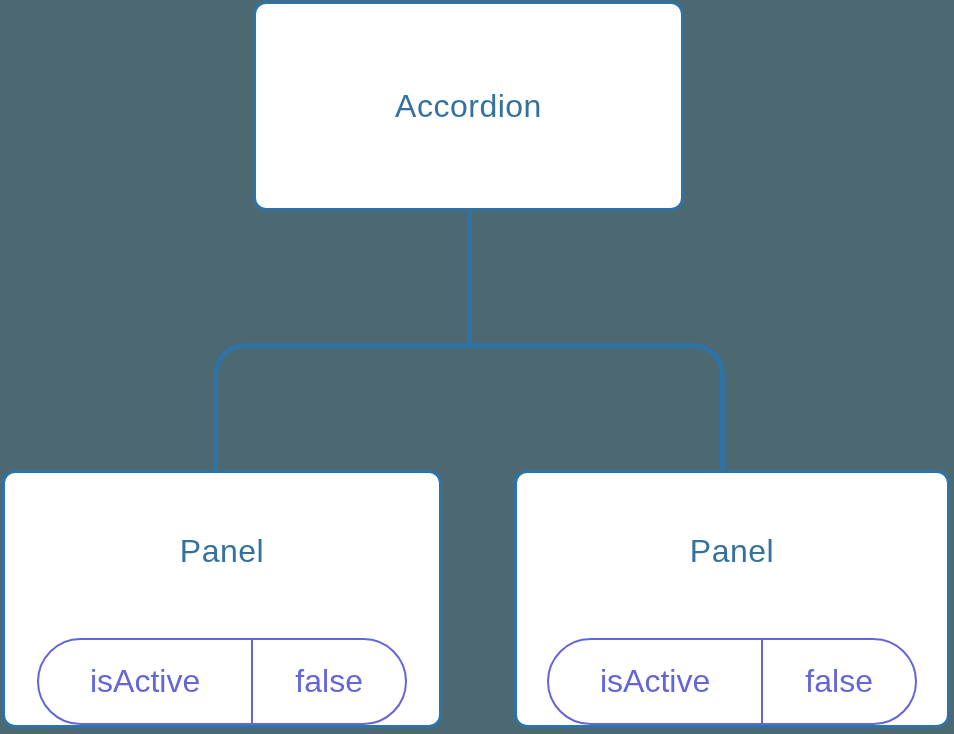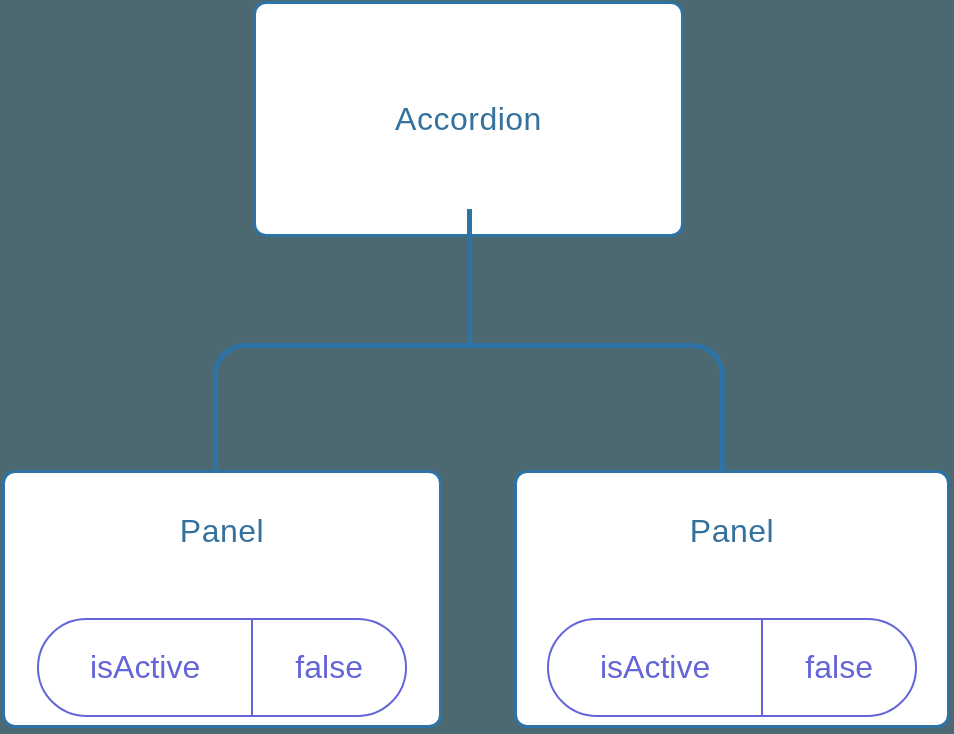--- a/index.html
+++ b/index.html
@@ -18,21 +18,21 @@
     position: absolute;
     box-sizing: border-box;
     background: var(--card-bg, #FFFFFF);
     border: 3px solid var(--line-blue, #2E73A6);
     border-radius: 13px;
   }
   .root-card {
     left: 253px;
     top: 1px;
     width: 431px;
-    height: 236px;
+    height: 210px;
     display: flex;
     align-items: center;
     justify-content: center;
   }
   .node-title {
     color: var(--text-blue, #35719D);
     font-size: 32px;
     font-weight: 500;
     letter-spacing: 0.5px;
   }
@@ -59,21 +59,21 @@
   .panel-card {
     top: 470px;
     height: 258px;
     display: flex;
     flex-direction: column;
     align-items: center;
   }
   .panel-1 { left: 2px;   width: 440px; }
   .panel-2 { left: 514px; width: 436px; }
   .panel-title {
-    margin-top: 40px;
+    margin-top: 60px;
     line-height: 37px;
     color: var(--text-blue, #35719D);
     font-size: 32px;
     font-weight: 500;
     letter-spacing: 0.5px;
   }
   .state-pill {
     box-sizing: border-box;
     margin-top: 68px;
     width: 370px;

